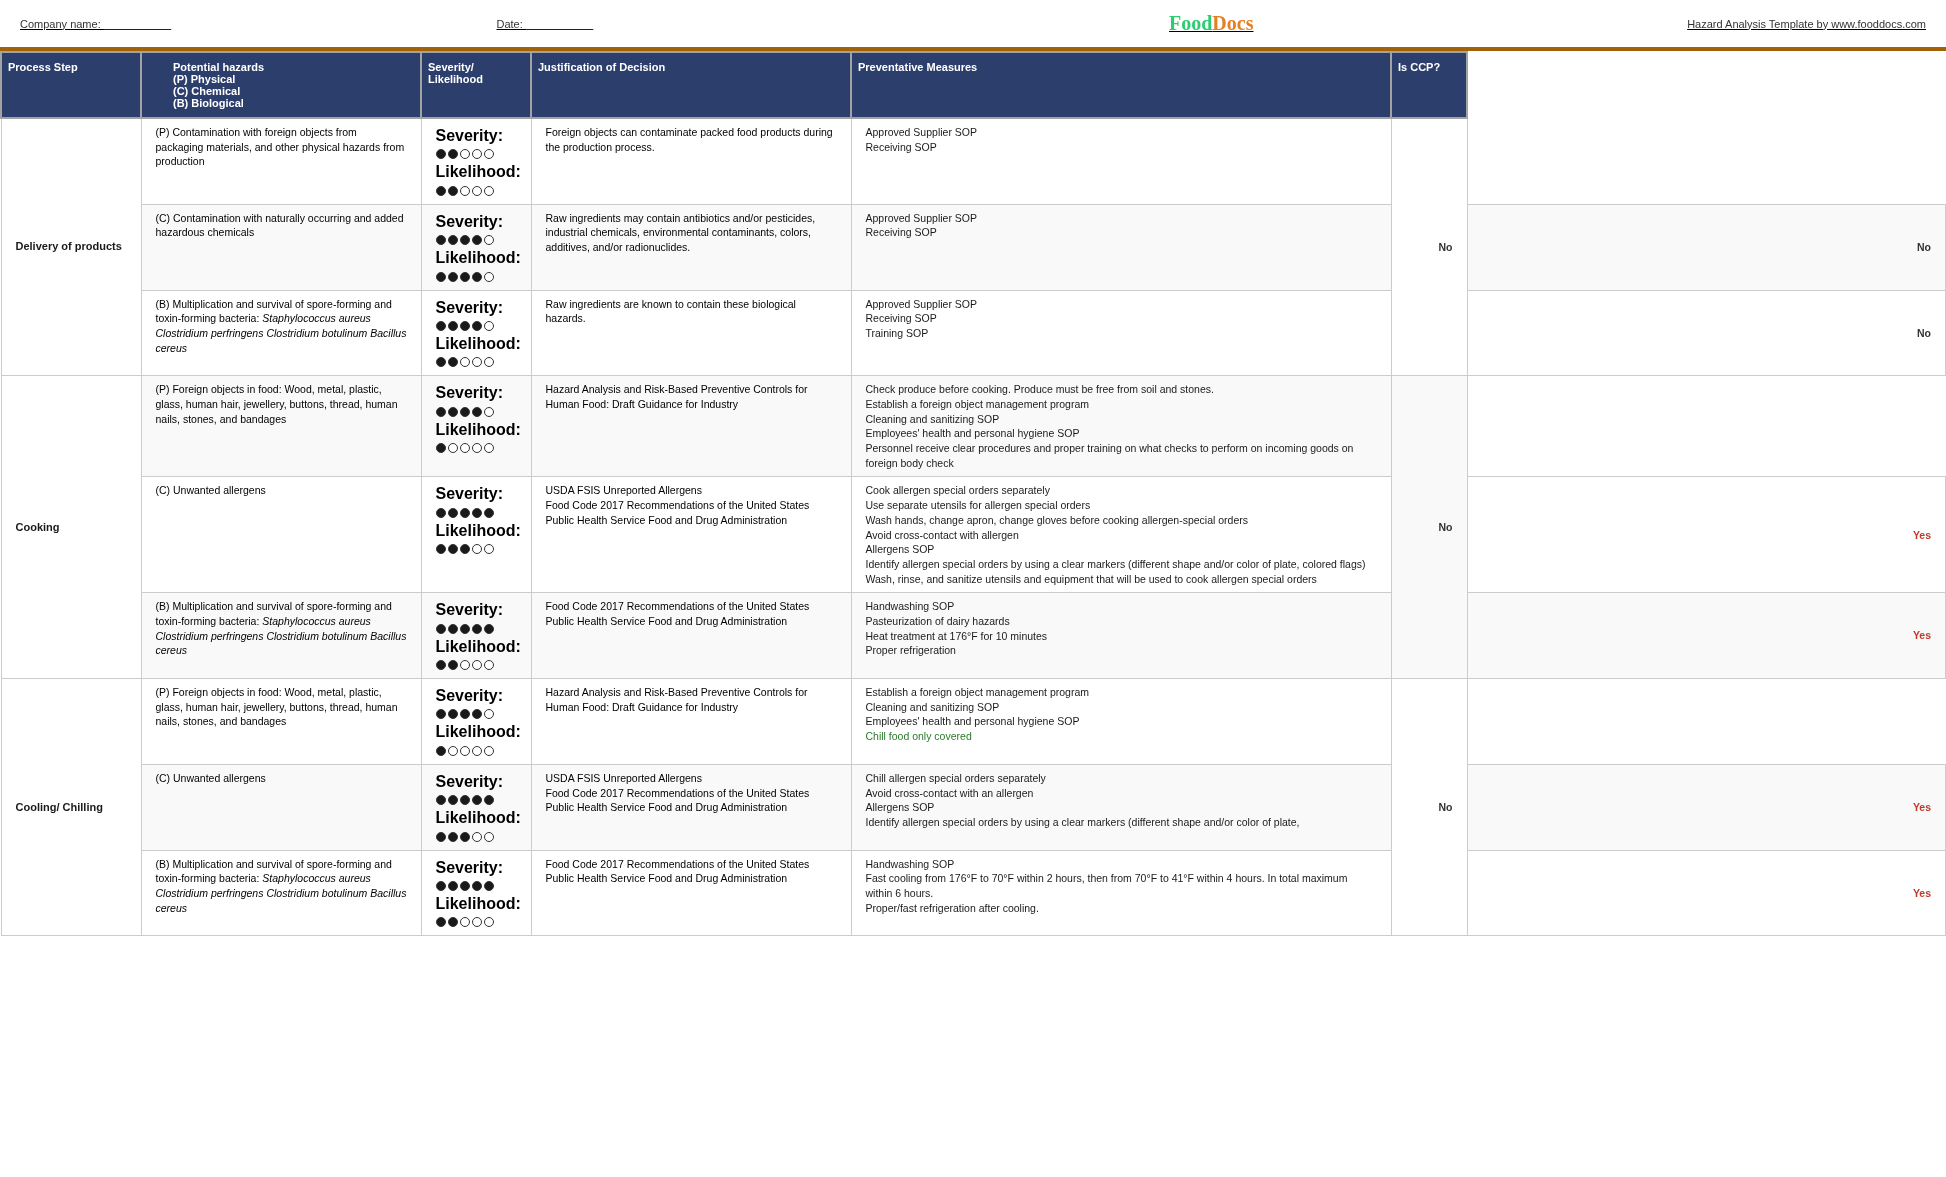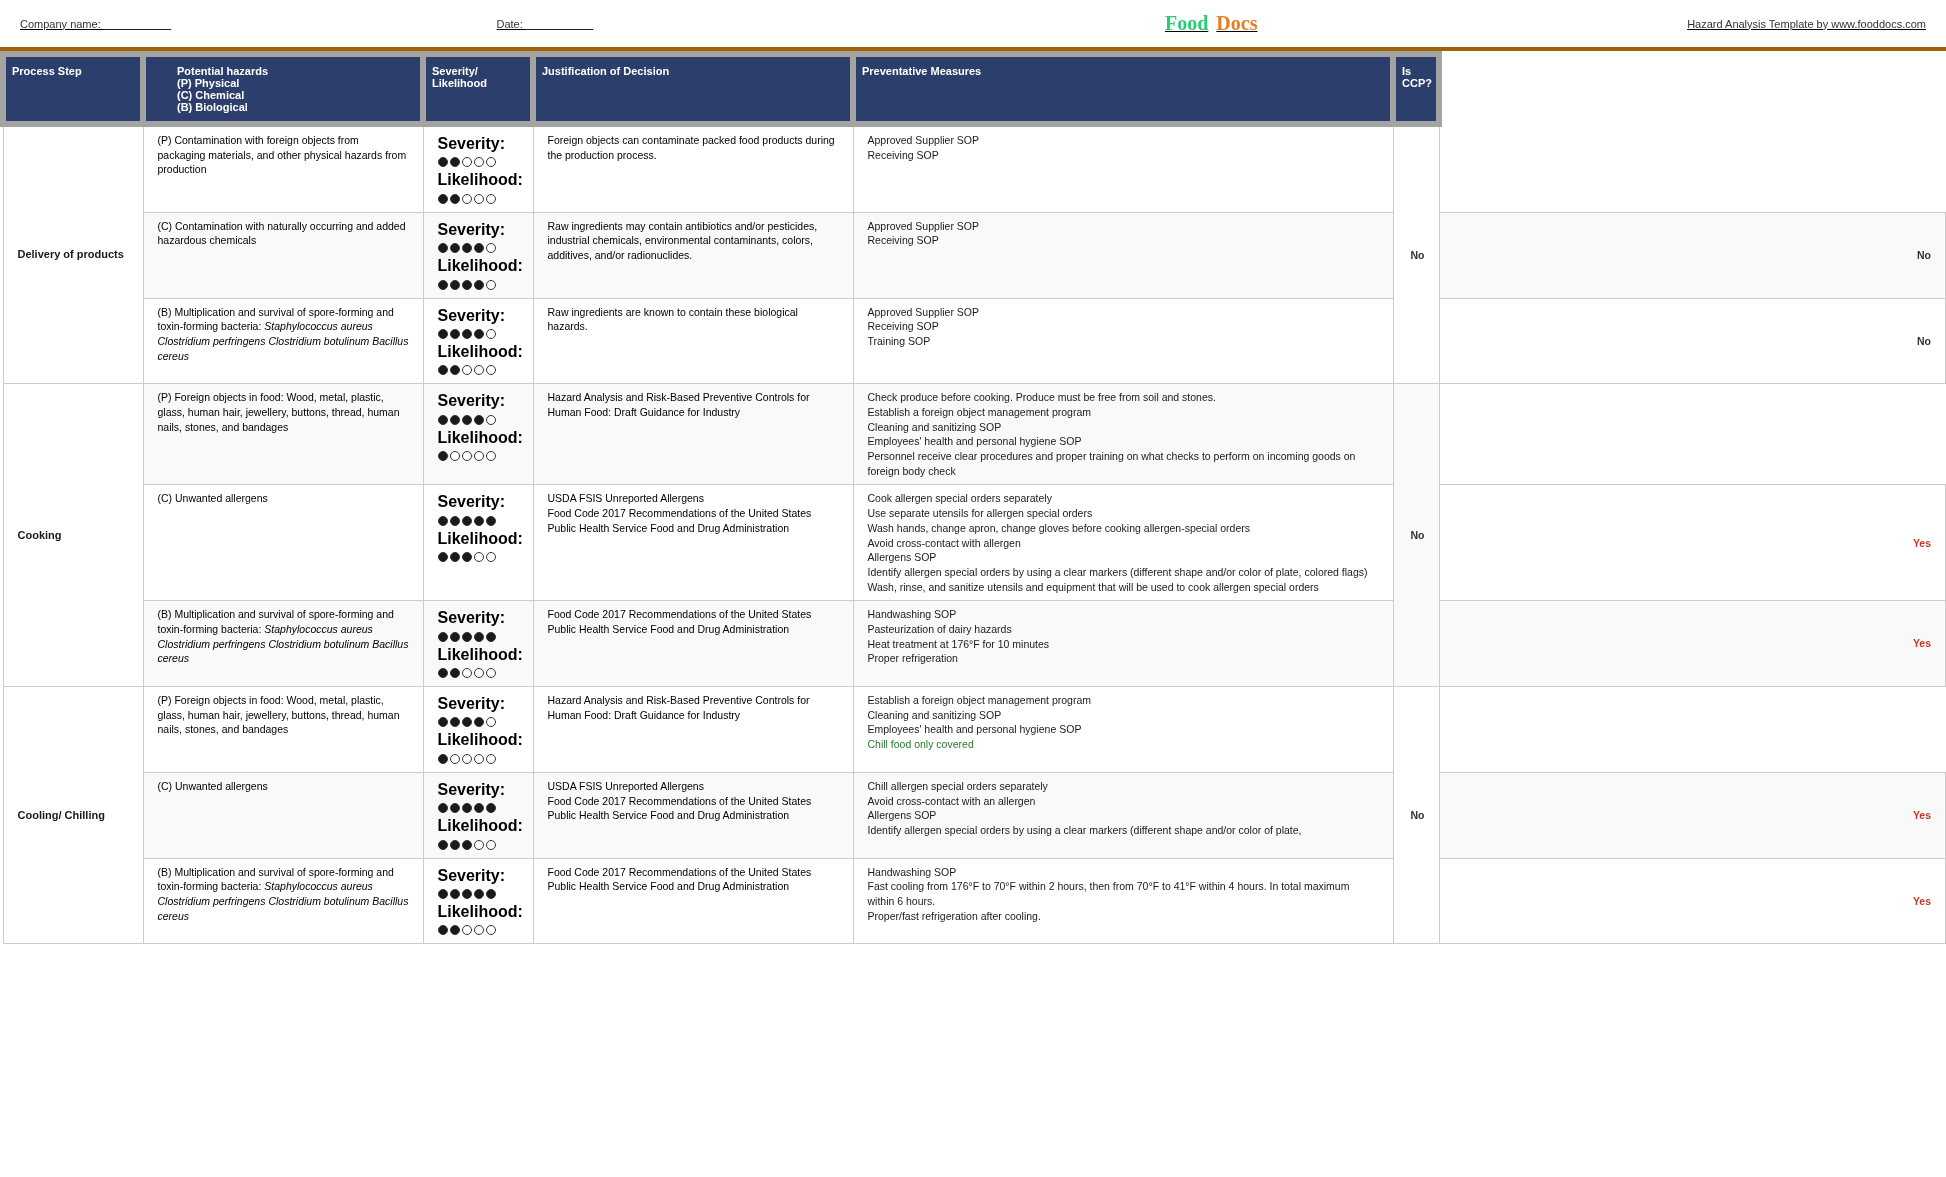--- a/index.html
+++ b/index.html
@@ -16,37 +16,37 @@
       justify-content: center;
       align-items: center;
       padding: 12px 20px;
       border-bottom: 4px solid #a16207;
       text-decoration: underline;
     }
     .header-left, .header-right { font-size: 11px; color: #333; flex: 1; }
     .header-right { text-align: right; }
     .header-center { flex: 1; text-align: center; }
     .logo { color: #2ecc71; font-size: 20px; font-weight: bold; font-family: Georgia, serif; }
-    .logo span { color: #e67e22; padding-left: 8px; }
+    .logo span { color: #e67e22; }
     table {
       width: 100%;
       border-collapse: collapse;
       table-layout: fixed;
     }
     thead tr {
       background-color: #2c3e6b;
       color: #fff;
     }
     thead th {
       padding: 8px 6px;
       text-align: left;
       font-size: 11px;
       font-weight: bold;
       vertical-align: top;
-      border: 6px solid #a3a3a3;
+      border: 2px solid #a3a3a3;
     }
     tbody tr {
       border-bottom: 1px solid #ccc;
     }
     tbody td {
       padding: 6px 14px;
       vertical-align: top;
       border: 1px solid #ccc;
       font-size: 10.5px;
       line-height: 1.4;
@@ -71,21 +71,21 @@
     .dot.empty { background: #fff; }
     .preventive-measures { color: #1a1a1a; }
     .is-ccp { font-weight: bold; text-align: right; vertical-align: middle !important; }
     .is-ccp.yes { color: #c0392b; }
     .is-ccp.no { color: #333; }
     .col-process { width: 140px; }
     .col-hazard { width: 280px; padding-left: 31px; }
     .col-severity { width: 110px; }
     .col-justification { width: 320px; }
     .col-preventive { width: 540px; }
-    .col-ccp { width: 46px; }
+    .col-ccp { width: 76px; }
     .italic-text { font-style: italic; }
     .green-text { color: #2c7a2c; }
     tbody tr td.process-step-cell {
       background: #fff;
     }
   </style>
 </head>
 <body>
 
 <div class="page-header">

